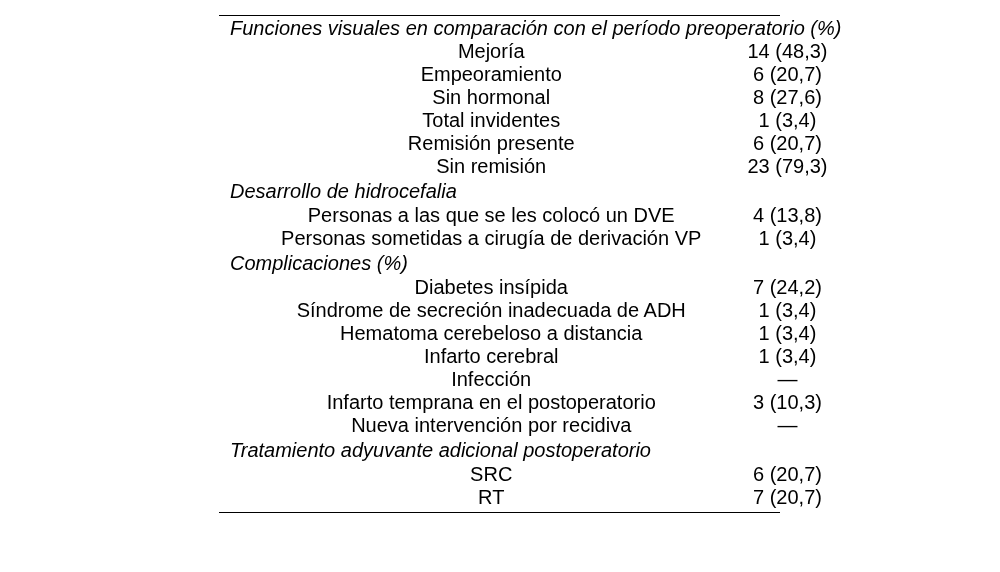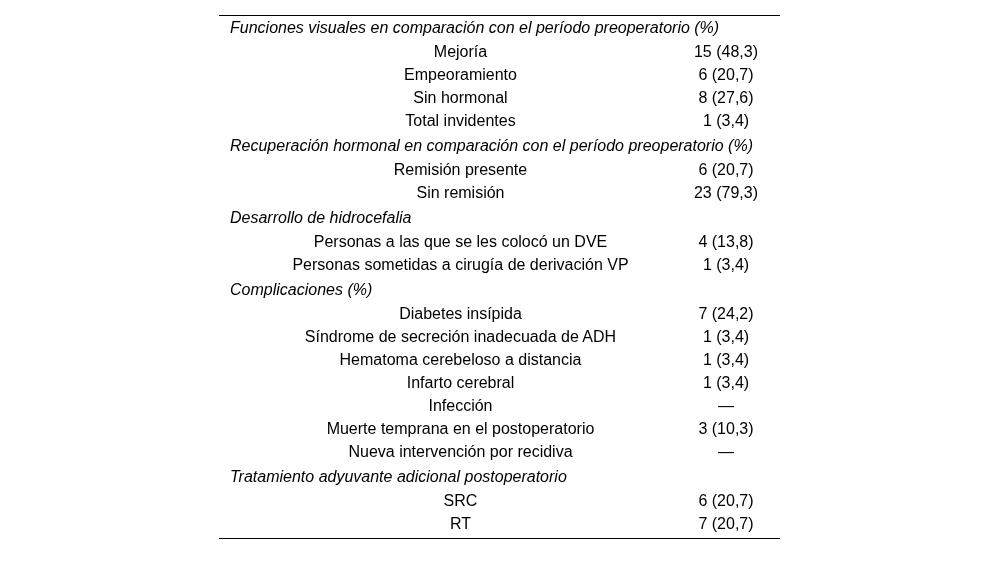--- a/index.html
+++ b/index.html
@@ -22,21 +22,21 @@
       width: 561px;
     }
     .rule {
       height: 1px;
       background: #000000;
       width: 100%;
     }
     table {
       border-collapse: collapse;
       width: 100%;
-      font-size: 16px;
+      font-size: 20px;
     }
     td {
       padding: 0;
       vertical-align: middle;
       white-space: nowrap;
     }
     tr.section td {
       font-style: italic;
       height: 25px;
       padding-left: 11px;
@@ -69,38 +69,35 @@
 <div class="table-wrap">
   <div class="rule"></div>
   <table>
     <tbody>
 
       <tr class="section first-section">
         <td colspan="2">Funciones visuales en comparación con el período preoperatorio (%)</td>
       </tr>
       <tr class="item">
         <td class="label">Mejoría</td>
-        <td class="value">15 (48,3)</td>
+        <td class="value">14 (48,3)</td>
       </tr>
       <tr class="item">
         <td class="label">Empeoramiento</td>
         <td class="value">6 (20,7)</td>
       </tr>
       <tr class="item">
         <td class="label">Sin hormonal</td>
         <td class="value">8 (27,6)</td>
       </tr>
       <tr class="item">
         <td class="label">Total invidentes</td>
         <td class="value">1 (3,4)</td>
       </tr>
 
-      <tr class="section">
-        <td colspan="2">Recuperación hormonal en comparación con el período preoperatorio (%)</td>
-      </tr>
       <tr class="item">
         <td class="label">Remisión presente</td>
         <td class="value">6 (20,7)</td>
       </tr>
       <tr class="item">
         <td class="label">Sin remisión</td>
         <td class="value">23 (79,3)</td>
       </tr>
 
       <tr class="section">
@@ -132,21 +129,21 @@
       </tr>
       <tr class="item">
         <td class="label">Infarto cerebral</td>
         <td class="value">1 (3,4)</td>
       </tr>
       <tr class="item">
         <td class="label">Infección</td>
         <td class="value">—</td>
       </tr>
       <tr class="item">
-        <td class="label">Muerte temprana en el postoperatorio</td>
+        <td class="label">Infarto temprana en el postoperatorio</td>
         <td class="value">3 (10,3)</td>
       </tr>
       <tr class="item">
         <td class="label">Nueva intervención por recidiva</td>
         <td class="value">—</td>
       </tr>
 
       <tr class="section">
         <td colspan="2">Tratamiento adyuvante adicional postoperatorio</td>
       </tr>

